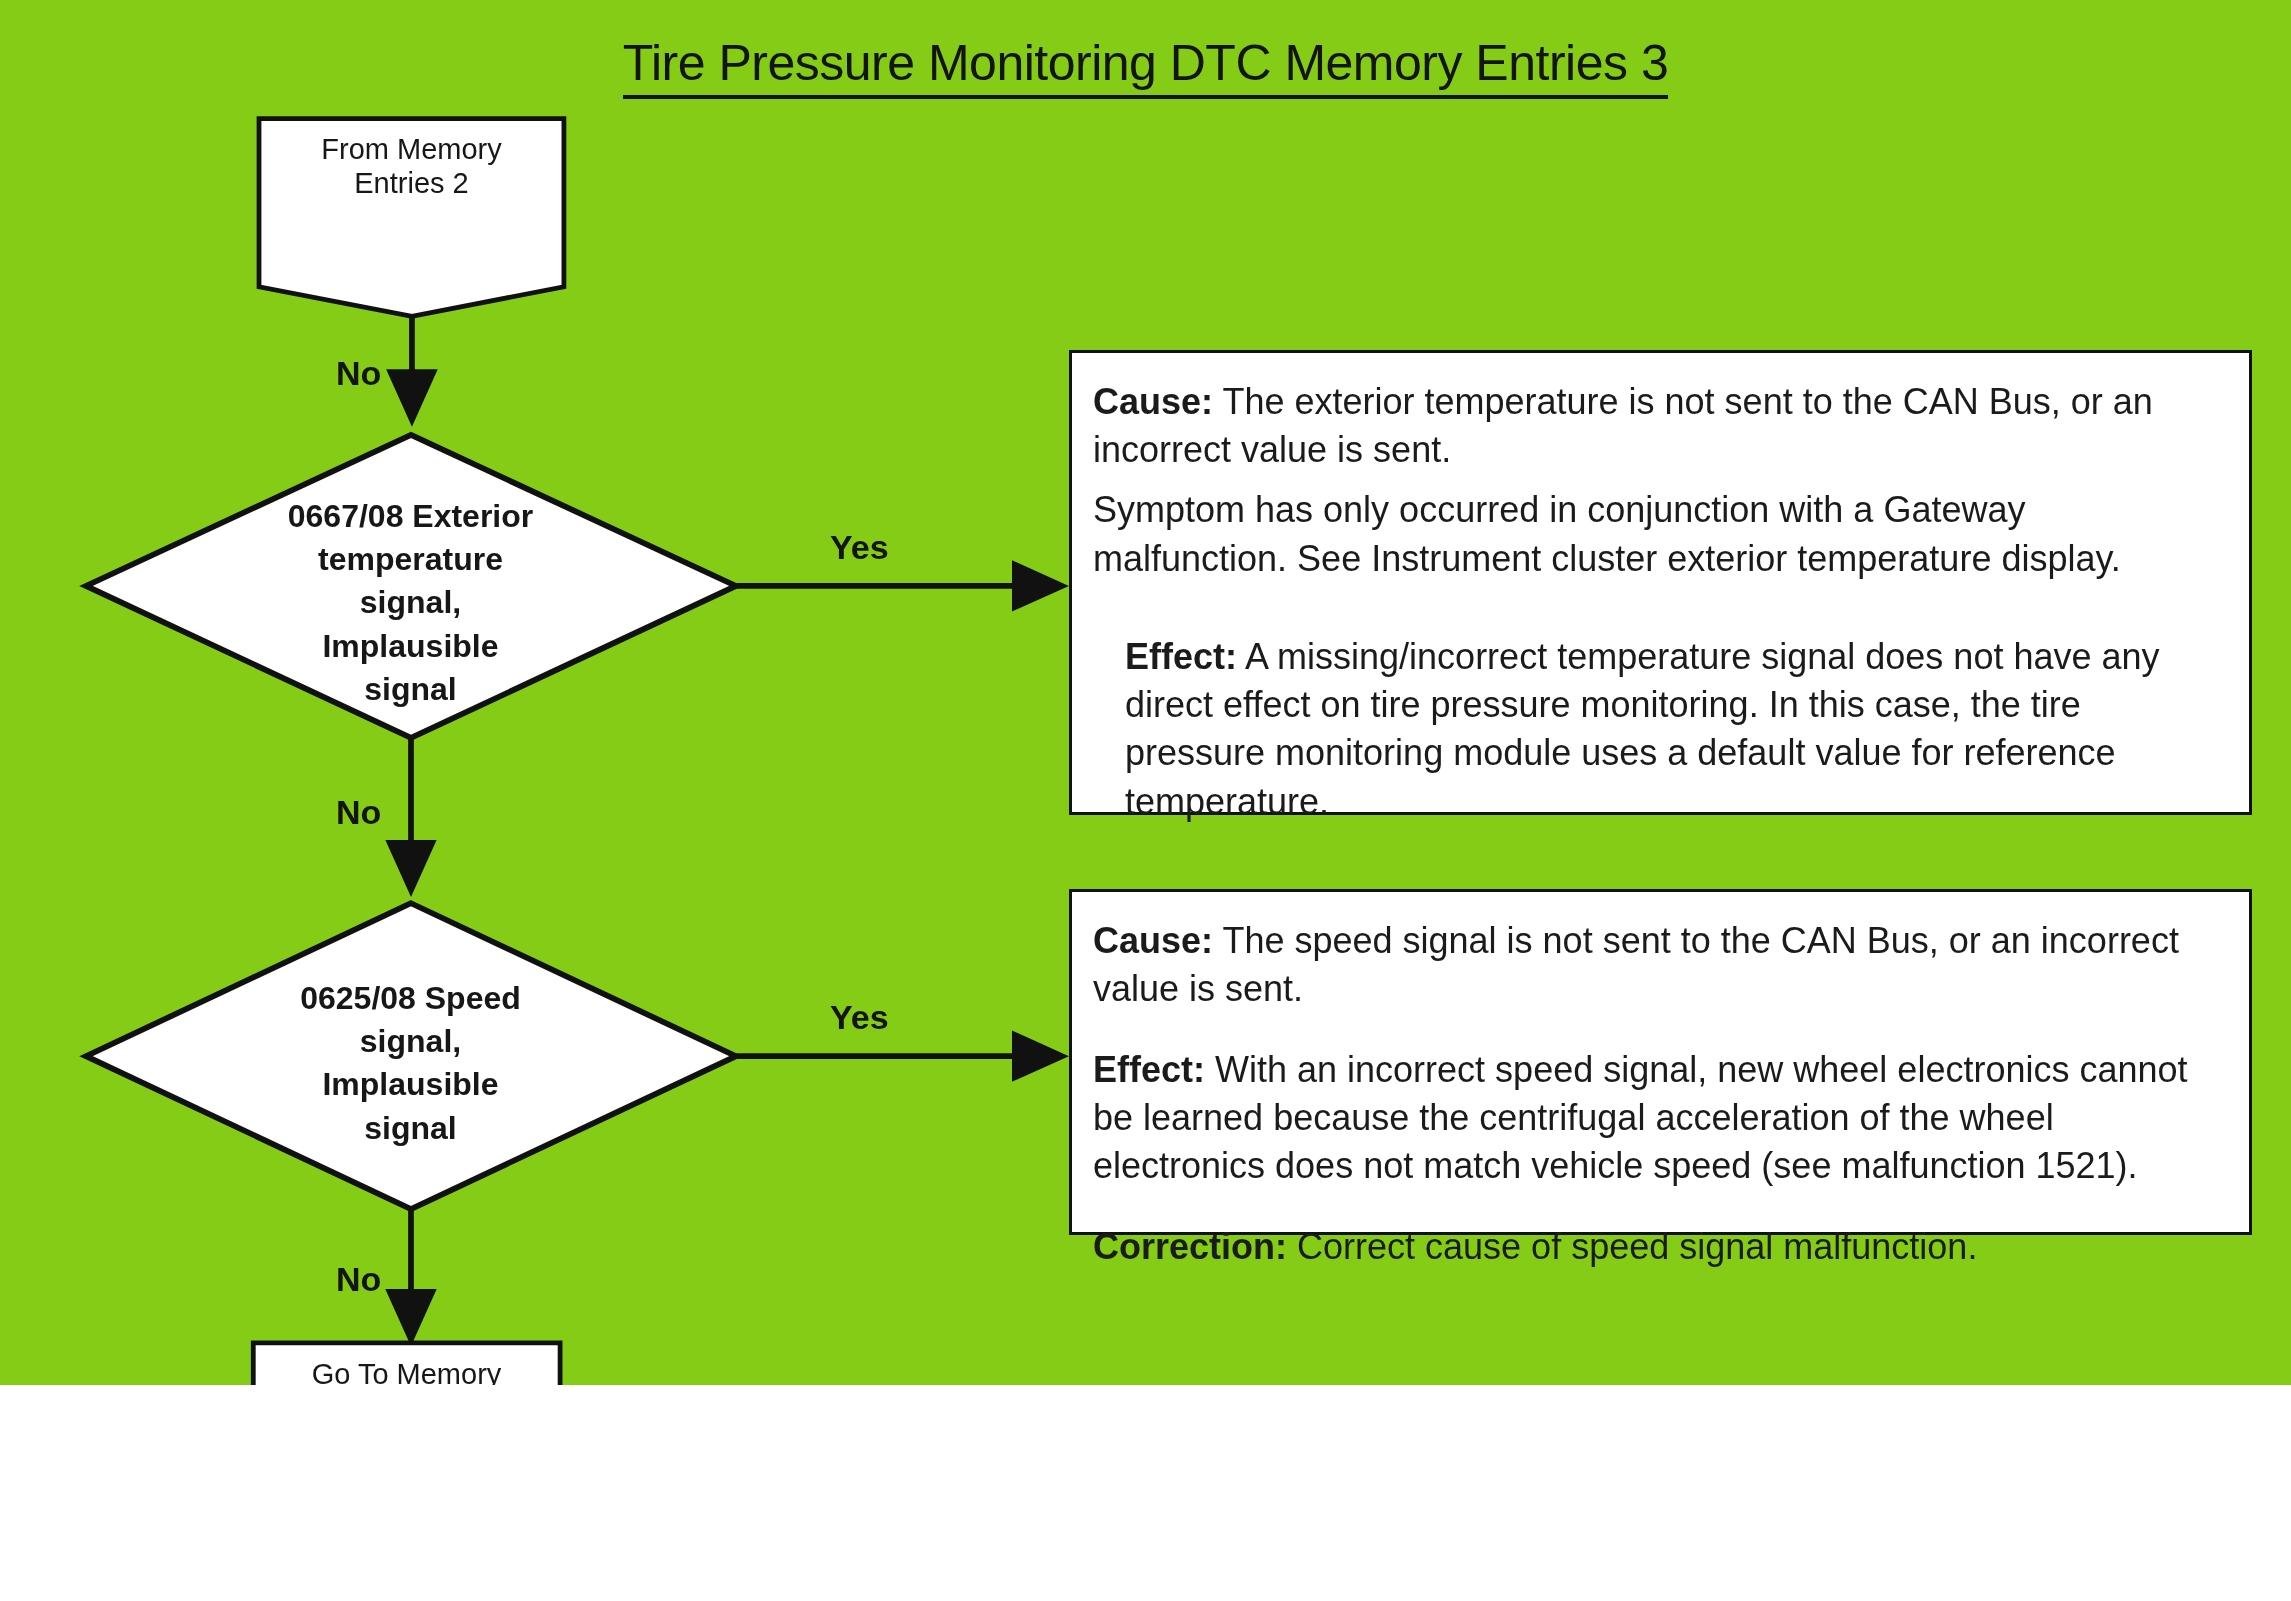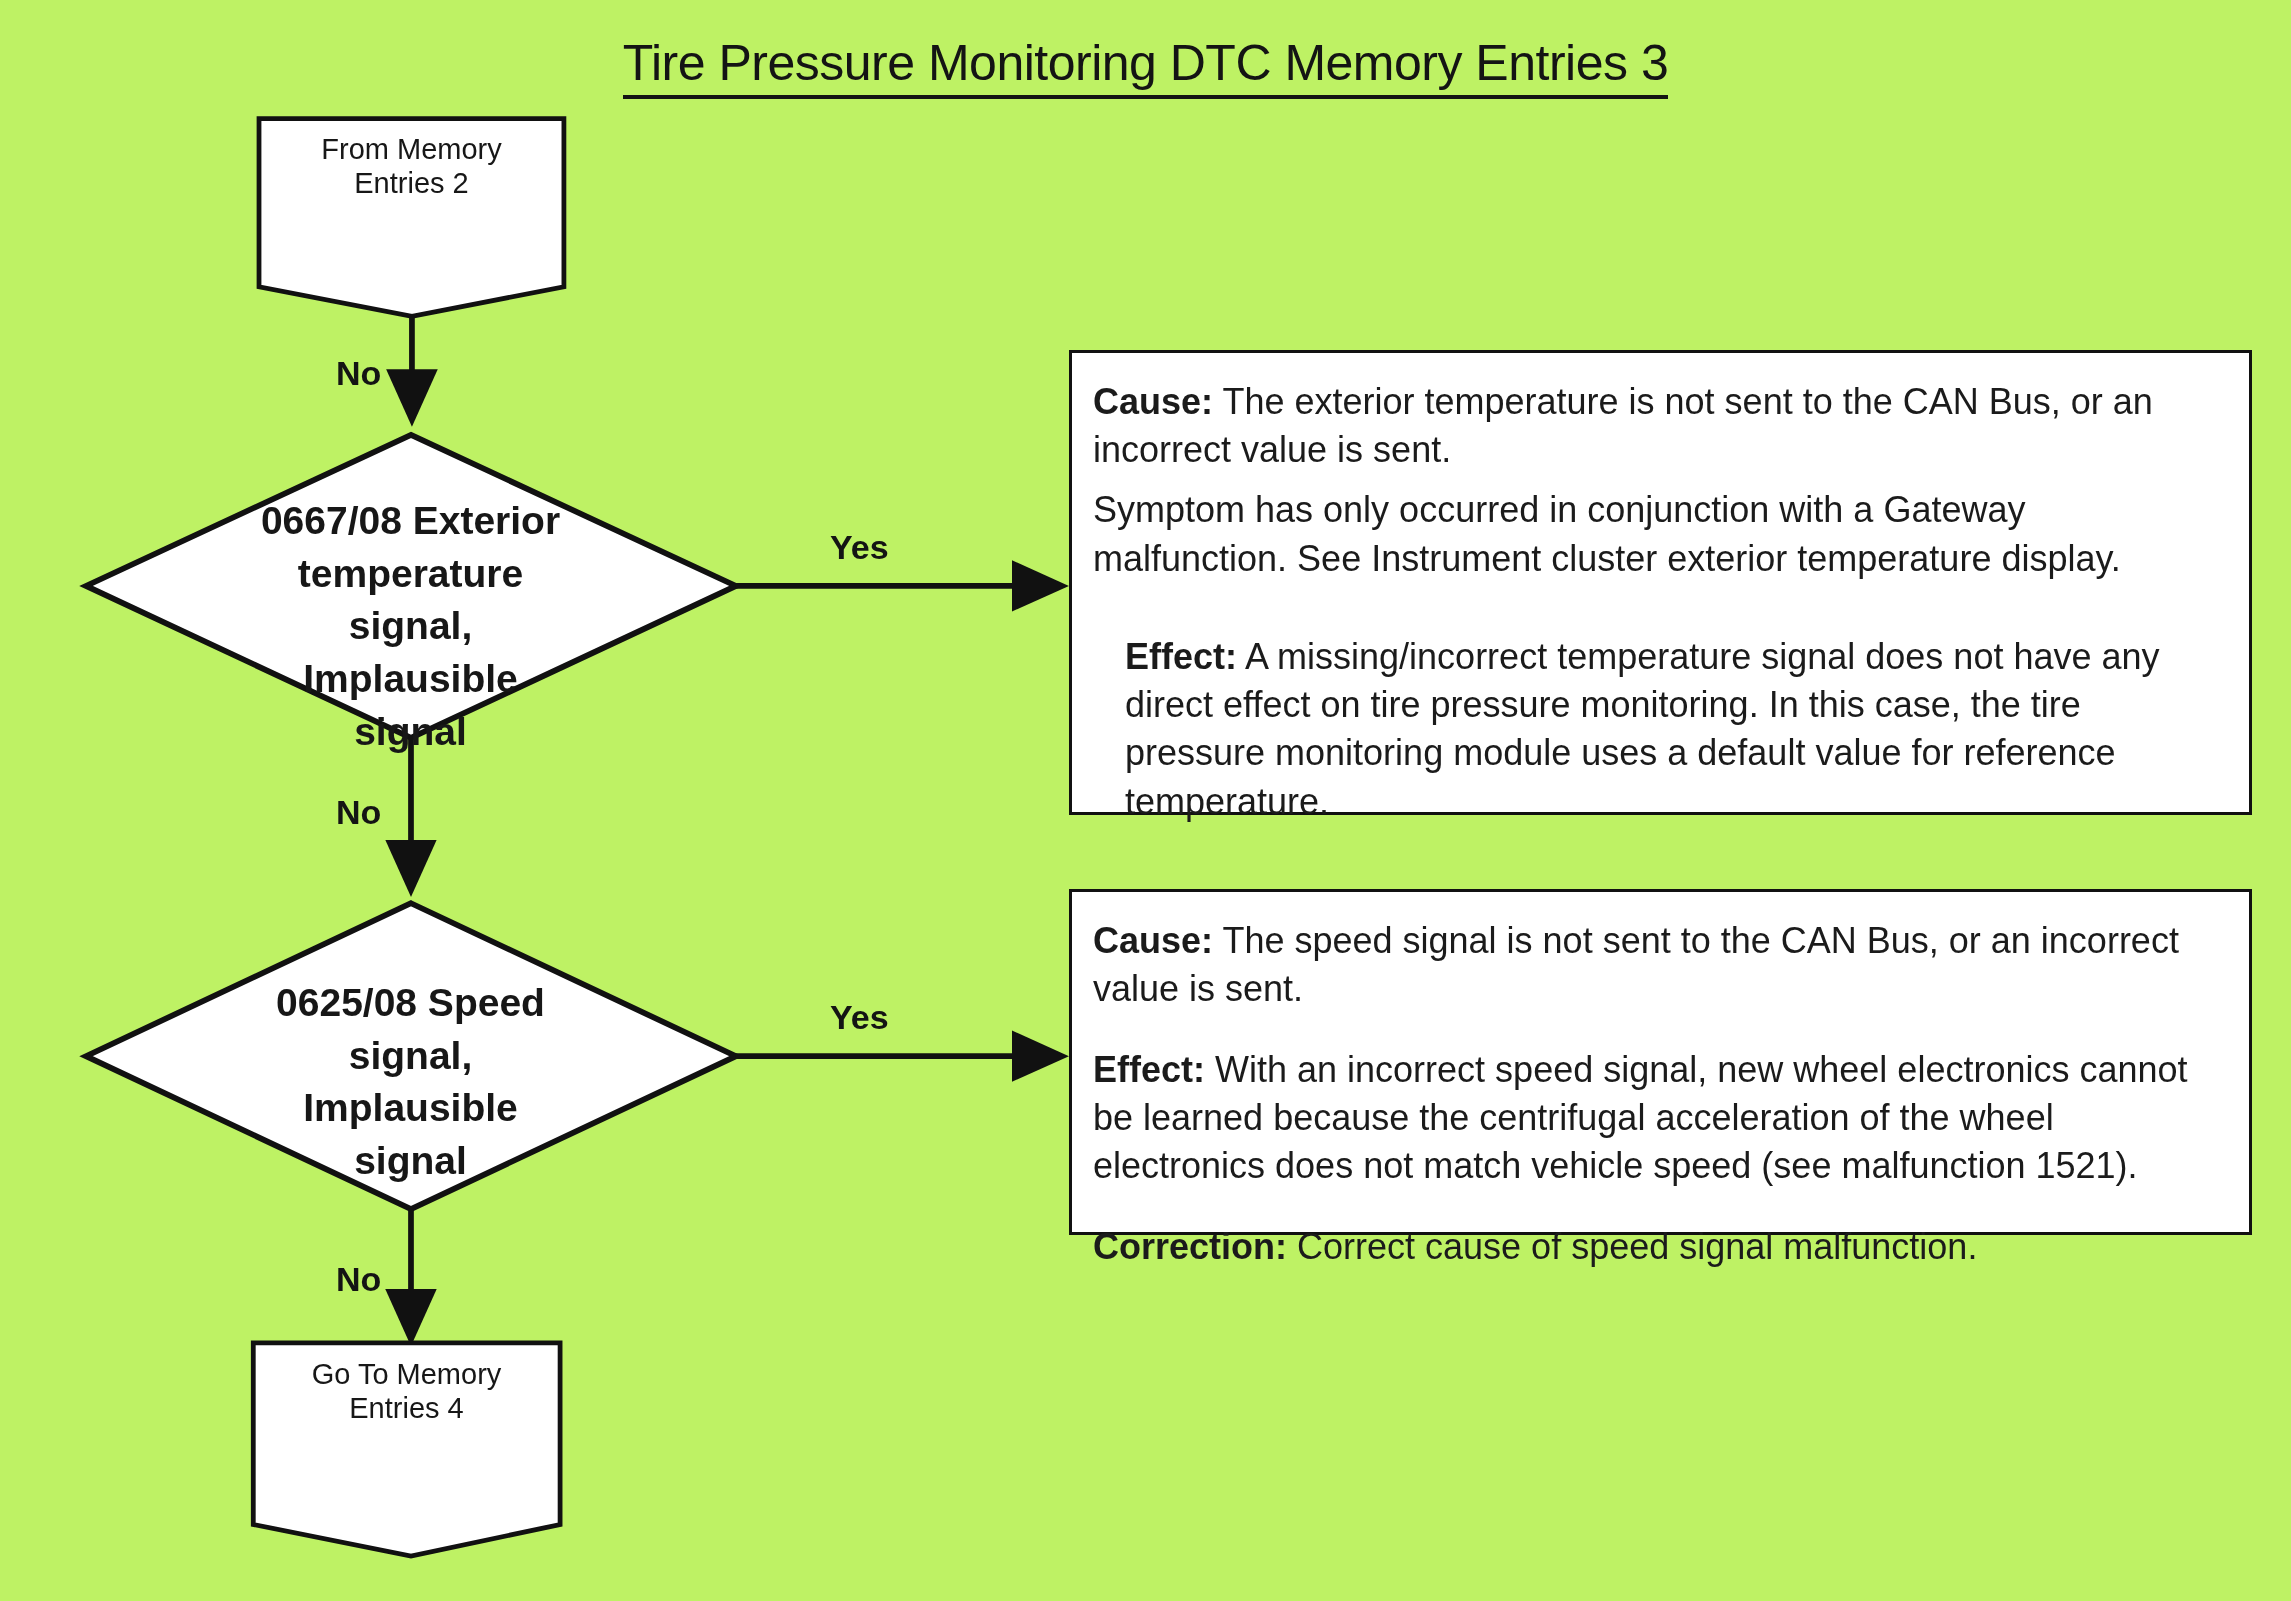--- a/index.html
+++ b/index.html
@@ -7,22 +7,22 @@
     padding: 0;
     background: #ffffff;
   }
   body {
     font-family: "Liberation Sans", sans-serif;
     color: #000000;
   }
   #page {
     position: relative;
     width: 2291px;
-    height: 1601px;
-    background: #bef264;
+    height: 1385px;
+    background: #84cc16;
     overflow: hidden;
   }
   
   #chart-title {
     position: absolute;
     left: 0;
     top: 34px;
     width: 2291px;
     text-align: center;
     font-size: 50px;
@@ -50,21 +50,21 @@
     text-align: center;
     line-height: 1.18;
     color: #171717;
     pointer-events: none;
   }
   .terminator-label {
     font-size: 29px;
     font-weight: 400;
   }
   .decision-label {
-    font-size: 39px;
+    font-size: 32px;
     font-weight: 700;
     line-height: 1.35;
   }
   .edge-label {
     position: absolute;
     font-size: 34px;
     font-weight: 700;
     color: #141414;
     white-space: nowrap;
   }

